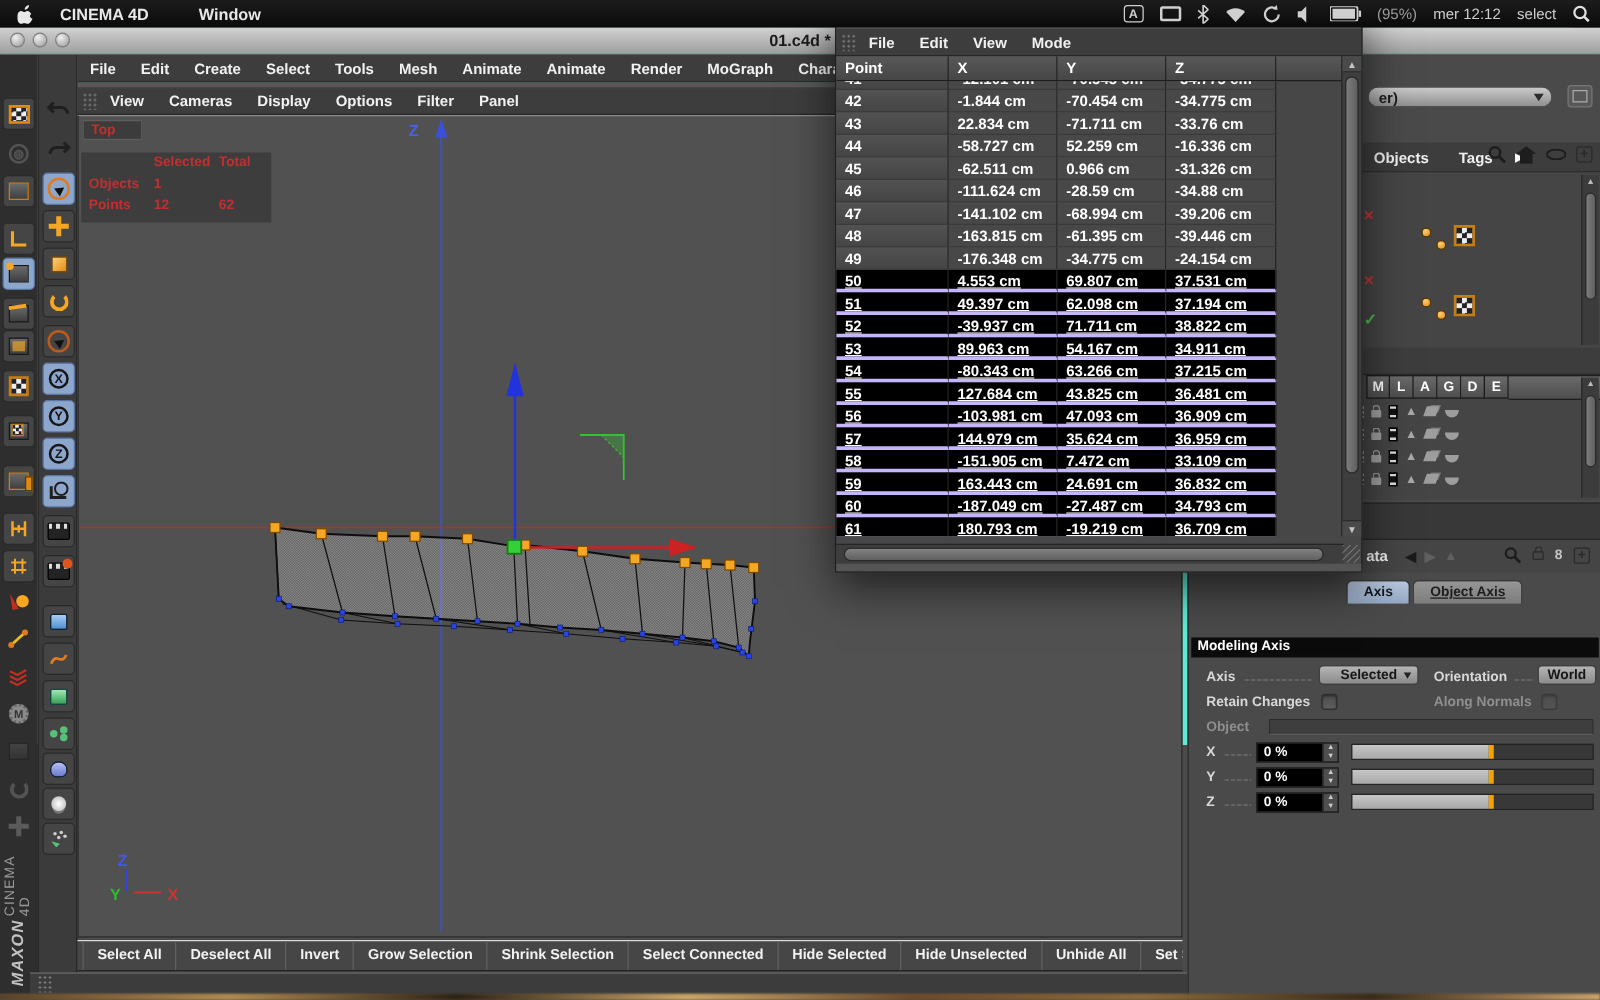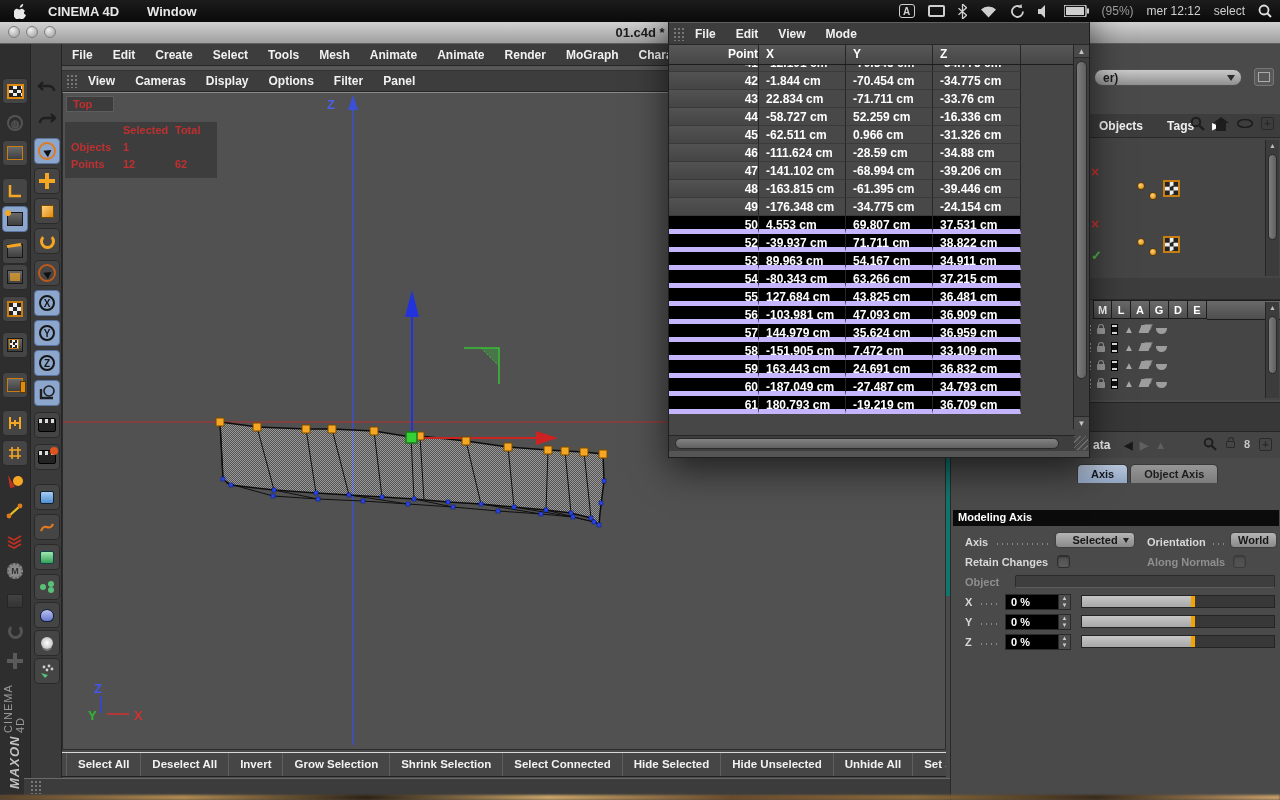--- a/index.html
+++ b/index.html
@@ -4,37 +4,37 @@
 <style>
   * { margin:0; padding:0; box-sizing:border-box; }
   html,body { width:1280px; height:800px; overflow:hidden; background:#222; }
   body { font-family:"Liberation Sans", sans-serif; -webkit-font-smoothing:antialiased; }
   #screen { position:absolute; inset:0; width:1280px; height:800px; background:#4a4a4a; overflow:hidden; }
 
   
   #menubar { position:absolute; left:0; top:0; width:1280px; height:22px; background:linear-gradient(#1c1c1c,#0a0a0a); color:#e8e8e8; display:flex; align-items:center; font-size:13px; font-weight:bold; z-index:50; }
   #menubar .apple { margin-left:14px; width:22px; text-align:center; }
   #menubar .appname { margin-left:12px; }
-  #menubar .mitem { margin-left:28px; font-weight:bold;text-align:center; }
+  #menubar .mitem { margin-left:40px; font-weight:bold;text-align:center; }
   #menubar .right { position:absolute; right:8px; top:0; height:22px; display:flex; align-items:center; gap:13px; color:#cfcfcf; font-weight:normal; font-size:12px; }
   .sicon { display:inline-flex; align-items:center; justify-content:center; height:16px; }
   .inputsrc { border:1px solid #cfcfcf; border-radius:3px; width:16px; height:14px; font-size:10px; font-weight:bold; display:flex; align-items:center; justify-content:center; }
   .disp { width:17px; height:12px; border:2px solid #cfcfcf; border-radius:2px; }
 
   
   .titlebar { background:linear-gradient(#d2d2d2,#9e9e9e); border-bottom:1px solid #5f5f5f; }
   .tl-btns { position:absolute; left:8px; top:4px; display:flex; gap:6px; }
   .tl { width:12px; height:12px; border-radius:50%; background:radial-gradient(circle at 35% 30%, #efefef, #b2b2b2 70%); border:1px solid #7e7e7e; }
   .wtitle { text-align:center; font-size:13px; font-weight:bold; color:#1c1c1c; }
   .menurow { background:#3d3d3d; border-bottom:1px solid #272727; color:#f1f1f1; display:flex; align-items:center; font-size:12px; font-weight:bold; }
   .menurow .mi { padding:0 10px; line-height:22px; }
   .grip { width:12px; height:14px; margin-left:4px; background-image:radial-gradient(#777 30%, transparent 32%); background-size:4px 4px; }
 
   
-  #main-window { position:absolute; left:0; top:22px; width:1280px; height:574px; background:#0f766e;border-radius:26px; }
+  #main-window { position:absolute; left:0; top:22px; width:1280px; height:574px; background:#5eead4;border-radius:26px; }
   #main-titlebar { position:absolute; left:0; top:0; width:1280px; height:22px; }
   #main-title { position:absolute; left:0; top:3px; width:1280px; }
   #main-menus { position:absolute; left:62px; top:22px; width:1218px; height:22px; }
   #topstrip2 { position:absolute; left:62px; top:44px; width:1218px; height:5px; background:#585858; border-bottom:1px solid #333; }
   #viewport-menus-row { position:absolute; left:62px; top:49px; width:886px; height:21px; }
 
   
   #dockA { position:absolute; left:0; top:22px; width:30px; height:751px; background:#2e2e2e; }
   #dockB { position:absolute; left:30px; top:22px; width:32px; height:751px; background:#3b3b3b; border-left:1px solid #242424; border-right:1px solid #242424; }
   .tool { position:absolute; left:2px; width:26px; height:26px; border-radius:4px; display:flex; align-items:center; justify-content:center; background:#454545; border:1px solid #2a2a2a; }
@@ -80,25 +80,25 @@
 
   
   #structure-window { position:absolute; left:668px; top:2px; width:422px; height:456px; background:#474747; border:1px solid #1f1f1f; box-shadow:0 12px 34px rgba(0,0,0,.6); z-index:40; }
   #structure-titlebar { position:absolute; left:0; top:0; width:100%; height:20px; }
   #structure-titlebar .tl-btns { top:3px; } 
   #structure-title { padding-top:2px; font-size:13px; }
   #structure-menurow { position:absolute; left:0; top:20px; width:100%; height:22px; }
   #structure-table { position:absolute; left:0; top:42px; width:406px; bottom:28px; overflow:hidden; background:#474747; }
   #structure-header { display:flex; height:20px; background:linear-gradient(#585858,#464646); border-bottom:1px solid #1d1d1d; }
   #structure-header .hcell { line-height:19px; padding-left:7px; color:#fff; font-size:12px; font-weight:bold; border-right:1px solid #262626; }
-  .c0 { width:90px;text-align:right; } .c1 { width:87px; } .c2 { width:87px; } .c3 { width:88px; }
+  .c0 { width:90px; } .c1 { width:87px; } .c2 { width:87px; } .c3 { width:88px; }
   .srow { display:flex; height:18px; }
   .srow .cell { line-height:18px; padding-left:7px; color:#fff; font-size:12px; font-weight:bold; background:#484848; border-right:1px solid #262626; border-bottom:1px solid #3a3a3a; white-space:nowrap; overflow:hidden; }
   .srow .cell.pt { background:linear-gradient(#525252,#454545); }
-  .srow.sel .cell, .srow.sel .cell.pt { background:#000; border-bottom:5px solid #c4b5fd;text-decoration:underline; }
+  .srow.sel .cell, .srow.sel .cell.pt { background:#000; border-bottom:3px solid #c4b5fd;text-decoration:underline; }
   #partial-row { height:7px; overflow:hidden; }
   #partial-row .srow { margin-top:-11px; }
   #structure-vscroll { position:absolute; right:0; top:42px; width:16px; bottom:28px; background:#3e3e3e; border-left:1px solid #262626; }
   #structure-vscroll .arr { position:absolute; left:0; width:15px; height:13px; color:#c5c5c5; font-size:8px; text-align:center; line-height:13px; background:#4a4a4a; }
   #sv-up { top:0; border-bottom:1px solid #2a2a2a; } #sv-dn { bottom:0; border-top:1px solid #2a2a2a; }
   #sv-thumb { position:absolute; left:2px; top:16px; width:11px; height:318px; border-radius:6px; background:linear-gradient(90deg,#7d7d7d,#5f5f5f); border:1px solid #2a2a2a; }
   #structure-hscroll { position:absolute; left:0; bottom:6px; height:16px; width:406px; background:#3e3e3e; border-top:1px solid #262626; }
   #sh-thumb { position:absolute; left:6px; top:2px; height:11px; width:384px; border-radius:6px; background:linear-gradient(#828282,#606060); border:1px solid #2a2a2a; }
   #structure-resize { position:absolute; right:1px; bottom:7px; width:14px; height:14px; background:repeating-linear-gradient(135deg,#6a6a6a 0 1px, transparent 1px 4px); }
   #structure-bottom { position:absolute; left:0; bottom:0; height:6px; width:100%; background:#555; }
@@ -140,21 +140,21 @@
   #attr-toolbar .frag { margin-left:142px; }
   #attr-toolbar .nav { display:flex; gap:7px; margin-left:14px; align-items:center; }
   #attr-toolbar .nav span { font-size:11px; }
   #attr-icons { position:absolute; right:8px; top:393px; display:flex; gap:9px; align-items:center; }
   .mini-lock { width:9px; height:7px; border:1.5px solid #2a2a2a; border-radius:1px; position:relative; }
   .mini-lock:before { content:""; position:absolute; left:1px; top:-5px; width:4px; height:4px; border:1.5px solid #2a2a2a; border-bottom:none; border-radius:3px 3px 0 0; }
   .plusbox { width:13px; height:13px; border:1.5px solid #2a2a2a; border-radius:2px; color:#2a2a2a; font-size:11px; line-height:10px; text-align:center; font-weight:bold; }
   #attr-tabs { position:absolute; left:0; top:420px; width:330px; height:20px; display:flex; padding-left:126px; gap:2px; }
   .atab { height:19px; line-height:19px; padding:0 13px; font-size:11px; font-weight:bold; color:#14181f; border-radius:5px 5px 0 0; border:1px solid #3a3a3a; border-bottom:none; }
   .atab.on { background:linear-gradient(#b9c8de,#93a7c4); }
-  .atab.off { background:linear-gradient(#969696,#7c7c7c); color:#1d1d1d; }
+  .atab.off { background:linear-gradient(#969696,#7c7c7c); color:#1d1d1d;text-decoration:underline; }
 
   
   #ma-panel { position:absolute; left:2px; top:466px; width:326px; height:160px; }
   #ma-title { height:16px; background:#0b0b0b; color:#fff; font-size:11px; font-weight:bold; line-height:15px; padding-left:5px; }
   .ma-row { position:relative; height:20px; }
   .ma-label { position:absolute; font-size:11px; font-weight:bold; color:#d8d8d8; top:4px; }
   .ma-label.gray { color:#8f8f8f; }
   .leader { position:absolute; top:11px; height:2px; background-image:radial-gradient(#8a8a8a 40%, transparent 45%); background-size:5px 2px; }
   .dropbtn { position:absolute; height:16px; border-radius:4px; background:linear-gradient(#b5b5b5,#8a8a8a); border:1px solid #3f3f3f; color:#161616; font-size:11px; font-weight:bold; line-height:15px; text-align:center; }
   .dropbtn .dd { position:absolute; right:5px; top:5px; border-left:3.5px solid transparent; border-right:3.5px solid transparent; border-top:5px solid #222; }
@@ -831,20 +831,26 @@
             <div class="cell c2">-34.775 cm</div>
             <div class="cell c3">-24.154 cm</div>
           </div>
           <div class="srow sel">
             <div class="cell c0 pt">50</div>
             <div class="cell c1">4.553 cm</div>
             <div class="cell c2">69.807 cm</div>
             <div class="cell c3">37.531 cm</div>
           </div>
           <div class="srow sel">
+            <div class="cell c0 pt">51</div>
+            <div class="cell c1">49.397 cm</div>
+            <div class="cell c2">62.098 cm</div>
+            <div class="cell c3">37.194 cm</div>
+          </div>
+          <div class="srow sel">
             <div class="cell c0 pt">52</div>
             <div class="cell c1">-39.937 cm</div>
             <div class="cell c2">71.711 cm</div>
             <div class="cell c3">38.822 cm</div>
           </div>
           <div class="srow sel">
             <div class="cell c0 pt">53</div>
             <div class="cell c1">89.963 cm</div>
             <div class="cell c2">54.167 cm</div>
             <div class="cell c3">34.911 cm</div>

